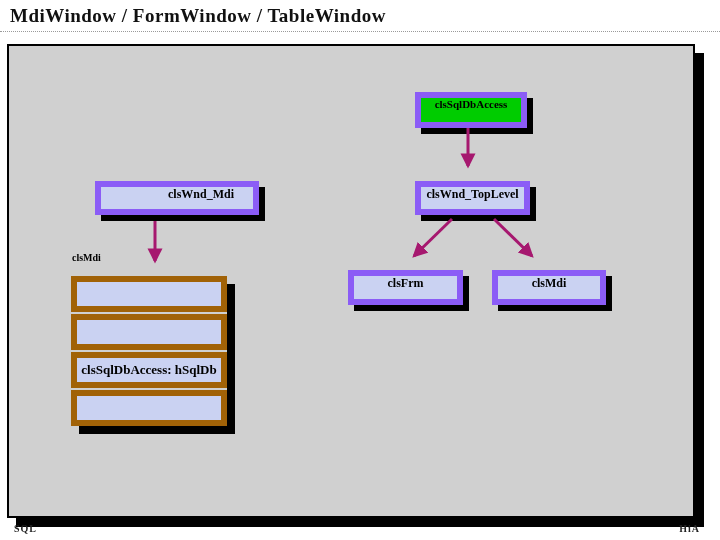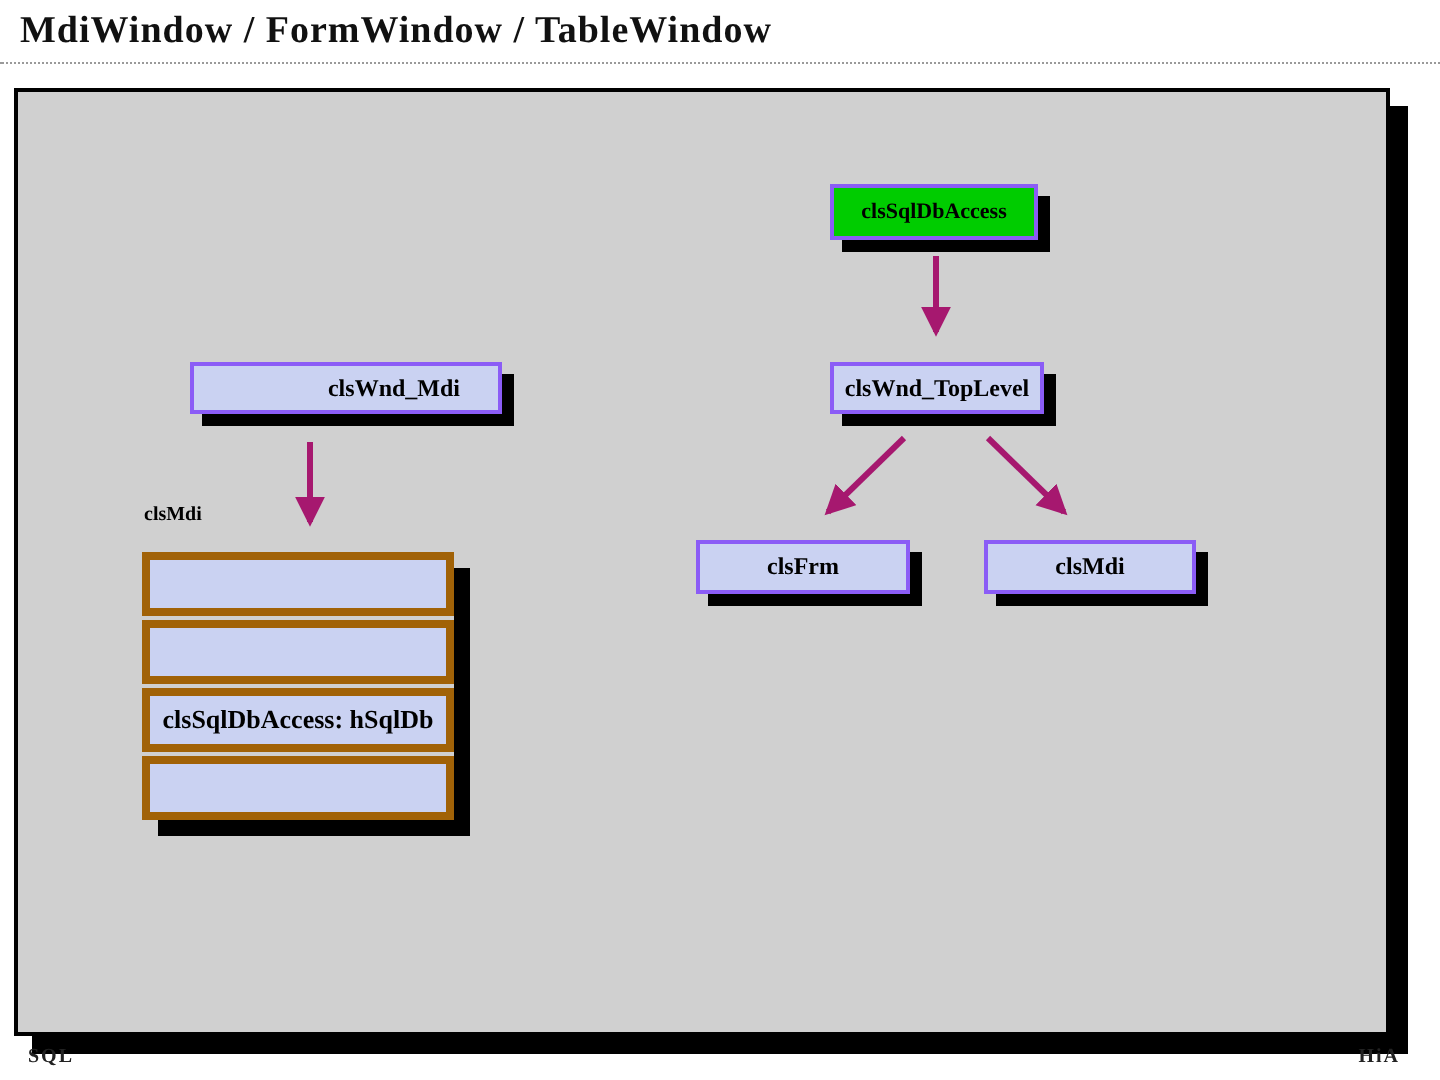--- a/index.html
+++ b/index.html
@@ -20,44 +20,44 @@
   }
   
   .panel{
     position:absolute;left:7px;top:44px;width:684px;height:470px;
     background:#d0d0d0;border:2px solid #000;
     box-shadow:9px 9px 0 #000;
   }
   
   .node{
     position:absolute;
-    background:#cad2f2;border:2px solid #8b5cf6;
+    background:#cad2f2;border:6px solid #8b5cf6;
     box-shadow:6px 6px 0 #000;
-    display:flex;align-items:center;justify-content:center;
+    display:flex;justify-content:center;
     font-weight:bold;font-size:12px;color:#000;
     white-space:nowrap;
   }
   .node.green{background:#00cc00;font-size:11px;}
   #node-sqldbaccess{left:415px;top:92px;width:100px;height:24px;}
   #node-wnd-mdi{left:95px;top:181px;width:104px;height:22px;padding-left:48px;}
   #node-wnd-toplevel{left:415px;top:181px;width:103px;height:22px;}
   #node-frm{left:348px;top:270px;width:103px;height:23px;}
   #node-tbl{left:492px;top:270px;width:102px;height:23px;}
   
   .group-label{
     position:absolute;left:72px;top:252px;
     font-weight:bold;font-size:10px;color:#000;
   }
   .mdi-group{
     position:absolute;left:71px;top:276px;width:156px;
     background:#d0d0d0;
     box-shadow:8px 8px 0 #000;
   }
   .mdi-row{
-    height:24px;background:#cad2f2;border:4px solid #a16207;
+    height:24px;background:#cad2f2;border:6px solid #a16207;
     margin-bottom:2px;
     display:flex;align-items:center;justify-content:center;
     font-weight:bold;font-size:13px;color:#000;white-space:nowrap;
   }
   .mdi-row:last-child{margin-bottom:0;}
   
   .arrows{
     position:absolute;left:0;top:0;width:720px;height:540px;
     pointer-events:none;
   }

